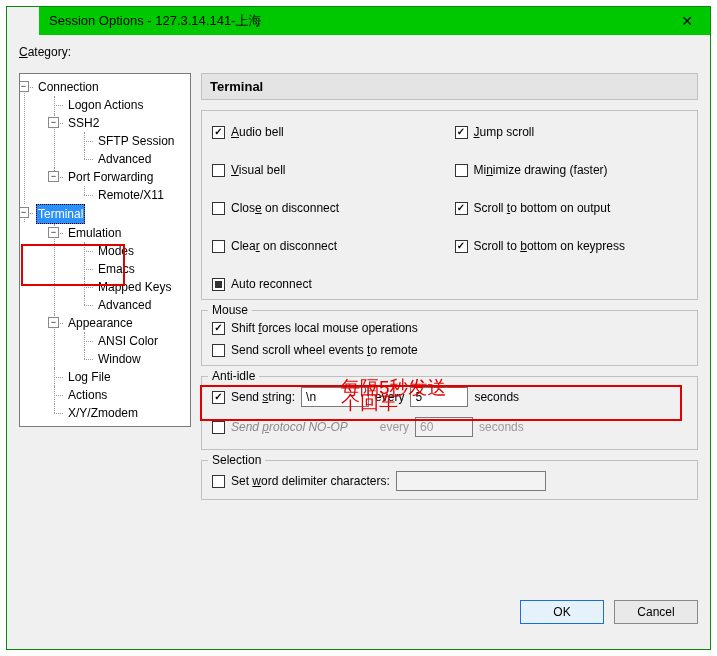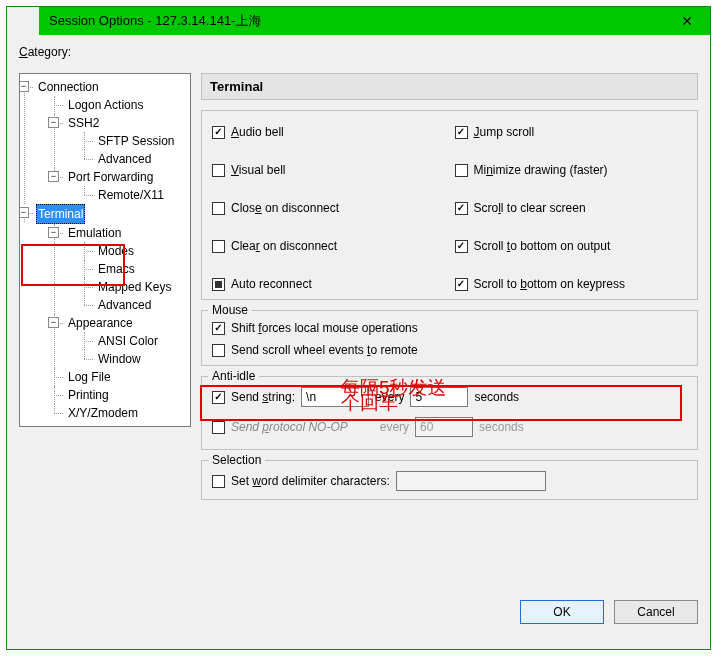--- a/index.html
+++ b/index.html
@@ -88,21 +88,21 @@
                   <li><span class="node">Advanced</span></li>
                 </ul>
               </li>
               <li><span class="toggler">−</span><span class="node">Appearance</span>
                 <ul>
                   <li><span class="node">ANSI Color</span></li>
                   <li><span class="node">Window</span></li>
                 </ul>
               </li>
               <li><span class="node">Log File</span></li>
-              <li><span class="node">Printing</span></li>
+              <li><span class="node">Actions</span></li>
               <li><span class="node">X/Y/Zmodem</span></li>
             </ul>
           </li>
         </ul>
       </div>
       <div class="redbox-tree" style="left:2px;top:171px;width:104px;height:42px"></div>
     </div>
 
     <div class="right">
       <div class="header">Terminal</div>
@@ -132,24 +132,20 @@
                 </label>
           </div>
           <div class="col">
             <label class="cb">
                   <span class="chk checked"></span>
                   <span><span class="u">J</span>ump scroll</span>
                 </label>
             <label class="cb">
                   <span class="chk"></span>
                   <span>Mi<span class="u">n</span>imize drawing (faster)</span>
-                </label>
-            <label class="cb">
-                  <span class="chk checked"></span>
-                  <span>Scro<span class="u">l</span>l to clear screen</span>
                 </label>
             <label class="cb">
                   <span class="chk checked"></span>
                   <span>Scroll <span class="u">t</span>o bottom on output</span>
                 </label>
             <label class="cb">
                   <span class="chk checked"></span>
                   <span>Scroll to <span class="u">b</span>ottom on keypress</span>
                 </label>
           </div>

